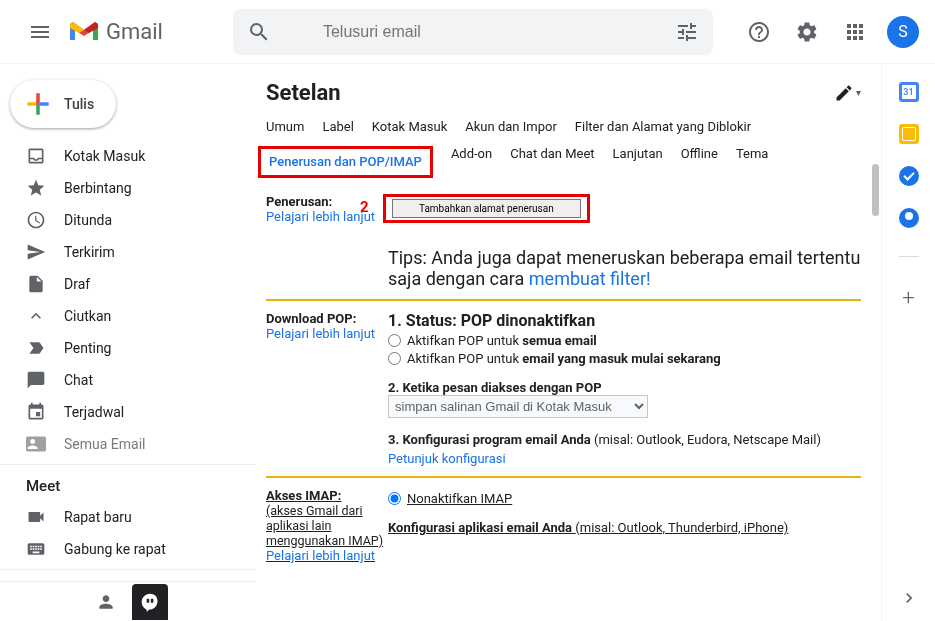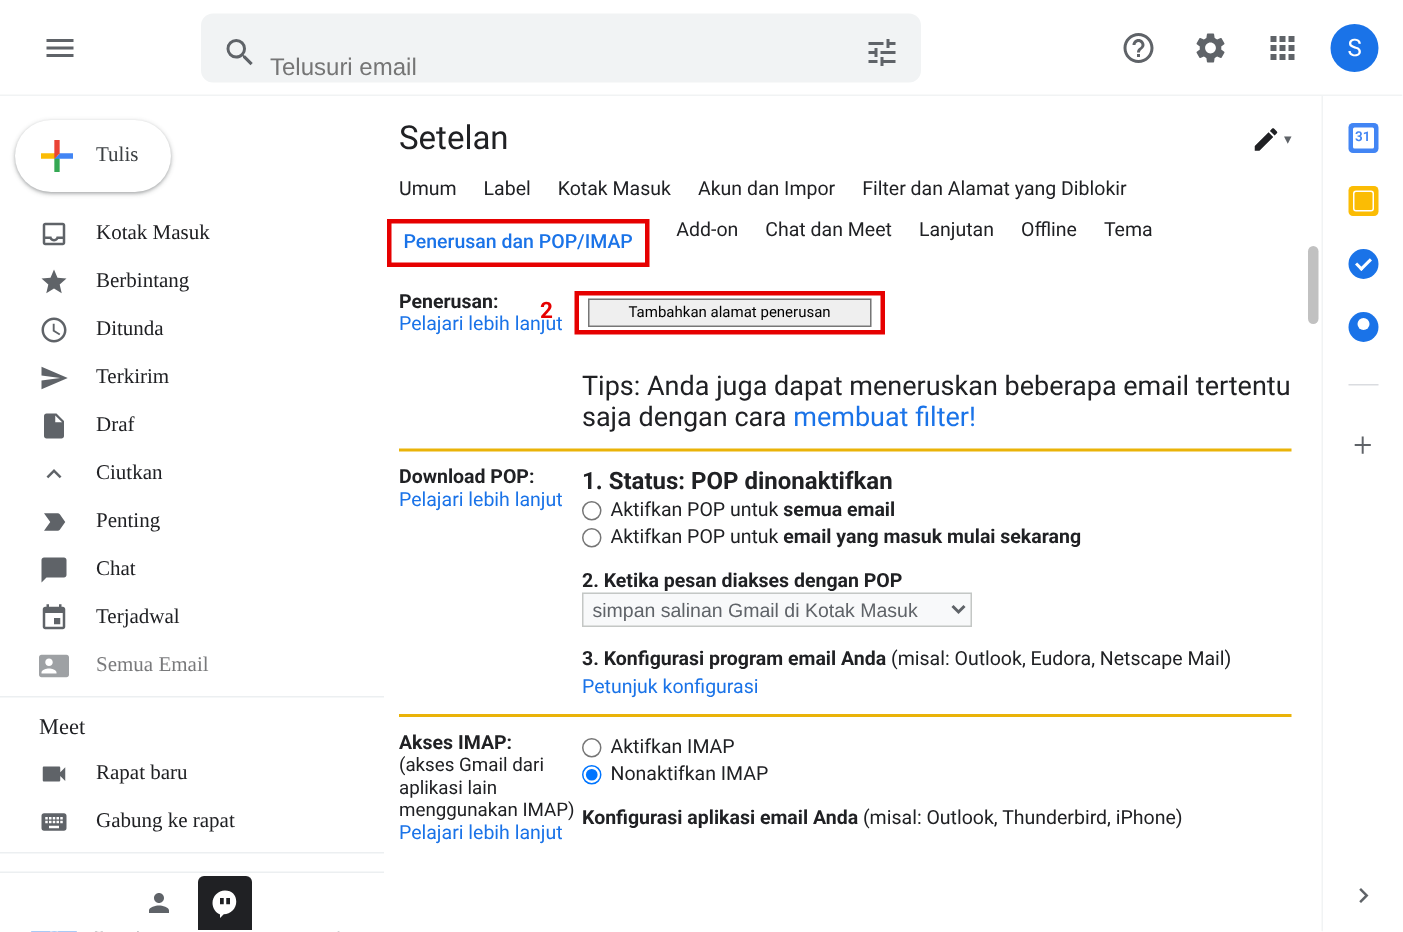--- a/index.html
+++ b/index.html
@@ -5,36 +5,36 @@
   * { box-sizing: border-box; margin: 0; padding: 0; }
   body { font-family: 'Google Sans', Roboto, Arial, sans-serif; font-size: 14px; color: #202124; width: 935px; height: 621px; overflow: hidden; position: relative; background: #fff; }
   
   
   .header { display: flex; align-items: center; height: 64px; padding: 0 16px; border-bottom: 1px solid #f1f3f4; }
   .menu-btn { width: 48px; height: 48px; display: flex; align-items: center; justify-content: center; cursor: pointer; border-radius: 50%; }
   .menu-btn svg { width: 24px; height: 24px; fill: #5f6368; }
   .logo { display: flex; align-items: center; margin-left: 4px; }
   .logo-m { width: 32px; height: 24px; }
   .logo-text { font-size: 22px; color: #5f6368; margin-left: 6px; font-weight: 400; }
-  .search { flex: 1; max-width: 480px; margin-left: 70px; height: 46px; background: #f1f3f4; border-radius: 8px; display: flex; align-items: flex-end; padding: 0 6px; }
+  .search { flex: 1; max-width: 480px; margin-left: 70px; height: 46px; background: #f1f3f4; border-radius: 8px; display: flex; align-items: center; padding: 0 6px; gap: 44px; }
   .search-icon { width: 40px; height: 40px; display: flex; align-items: center; justify-content: center; }
   .search-icon svg { width: 24px; height: 24px; fill: #5f6368; }
   .search-input { flex: 1; border: none; background: transparent; font-size: 16px; color: #5f6368; outline: none; }
   .search-tune { width: 40px; height: 40px; display: flex; align-items: center; justify-content: center; cursor: pointer; }
   .search-tune svg { width: 24px; height: 24px; fill: #5f6368; }
   .header-right { margin-left: auto; display: flex; align-items: center; gap: 8px; }
   .hicon { width: 40px; height: 40px; display: flex; align-items: center; justify-content: center; cursor: pointer; border-radius: 50%; }
   .hicon svg { width: 24px; height: 24px; fill: #5f6368; }
   .avatar { width: 32px; height: 32px; border-radius: 50%; background: #1a73e8; color: #fff; display: flex; align-items: center; justify-content: center; font-size: 16px; margin-left: 4px; }
   
   
   .body { display: flex; height: calc(621px - 64px); }
   
   
-  .sidebar { width: 256px; padding-top: 8px; font-family: Liberation Serif, serif; }
+  .sidebar { width: 256px; padding-top: 8px; }
   .compose { display: inline-flex; align-items: center; margin: 8px 0 12px 10px; padding: 0 22px 0 12px; height: 48px; border-radius: 24px; box-shadow: 0 1px 2px rgba(60,64,67,.3), 0 1px 3px 1px rgba(60,64,67,.15); cursor: pointer; }
   .compose-plus { width: 32px; height: 32px; margin-right: 10px; }
   .compose-label { font-size: 14px; color: #3c4043; font-weight: 500; }
   .nav-item { display: flex; align-items: center; height: 32px; padding-left: 26px; cursor: pointer; border-radius: 0 16px 16px 0; color: #202124; }
   .nav-icon { width: 20px; height: 20px; margin-right: 18px; display: flex; align-items: center; justify-content: center; }
   .nav-icon svg { width: 20px; height: 20px; fill: #5f6368; }
   .nav-label { font-size: 14px; }
   .section-title { padding: 12px 0 6px 26px; font-size: 15px; color: #202124; font-weight: 500; border-top: 1px solid #eceff1; margin-top: 4px; }
   .hangout-row { display: flex; align-items: center; padding: 6px 24px 4px 20px; }
   .presence { position: relative; width: 32px; height: 32px; }
@@ -44,33 +44,33 @@
   .hangout-add { margin-left: auto; font-size: 22px; color: #5f6368; cursor: pointer; font-weight: 300; }
   .bottom-tabs { position: absolute; bottom: 0; left: 0; width: 256px; height: 40px; border-top: 1px solid #eceff1; display: flex; align-items: center; justify-content: center; gap: 8px; background: #fff; }
   .btab { width: 36px; height: 36px; display: flex; align-items: center; justify-content: center; cursor: pointer; }
   .btab.active { background: #202124; border-radius: 4px 4px 0 0; }
   .btab svg { width: 20px; height: 20px; fill: #5f6368; }
   .btab.active svg { fill: #fff; }
   
   
   .main { flex: 1; padding: 16px 20px 0 10px; overflow-y: auto; position: relative; }
   .settings-head { display: flex; align-items: center; margin-bottom: 14px; }
-  .settings-title { font-size: 22px; color: #202124; font-weight: 400; }
+  .settings-title { font-size: 22px; color: #202124; font-weight: 700; }
   .pencil { margin-left: auto; display: flex; align-items: center; gap: 2px; color: #5f6368; }
   .pencil svg { width: 20px; height: 20px; fill: #202124; }
   .pencil-caret { font-size: 10px; color: #5f6368; }
   .tabs { display: flex; flex-wrap: wrap; gap: 16px 18px; margin-bottom: 12px; }
   .tab { font-size: 13px; color: #202124; cursor: pointer; white-space: nowrap; }
   .tab.active { color: #1a73e8; font-weight: 500; }
   .hl-box1 { border: 3.5px solid #e60000; padding: 4px 8px 6px 8px; margin-left: -8px; display: inline-block; position: relative; text-align: right; }
   .hl-num { position: absolute; color: #e60000; font-weight: 700; font-size: 15px; }
   .hl-box2 { border: 3.5px solid #e60000; padding: 2px 6px; display: inline-block; position: relative; margin-left: -5px; }
   
   .section { display: flex; padding: 10px 0; border-bottom: 2px solid #eab308; }
-  .section:last-child { border-bottom: none; }
+  .section:last-child { border-bottom: none; text-decoration: underline; }
   .sec-left { width: 122px; flex-shrink: 0; font-size: 13px; }
   .sec-left .bold { font-weight: 700; }
   .sec-left .link { color: #1a73e8; text-decoration: none; font-size: 13px; text-align: right; }
   .sec-left .sub { font-size: 12.5px; color: #202124; }
   .sec-right { flex: 1; font-size: 13px; }
   .btn { border: 1px solid #767676; background: #efefef; padding: 3px 26px; font-size: 10px; cursor: pointer; font-family: inherit; }
   .tip { margin-top: 24px; font-size: 18px; }
   .tip a { color: #1a73e8; text-decoration: none; }
   .radio-row { display: flex; align-items: center; gap: 6px; font-size: 13px; margin: 3px 0; }
   .radio-row input { margin: 0; }
@@ -101,20 +101,30 @@
 </style>
 </head>
 <body>
 
 <div class="header">
   <div class="menu-btn">
     <svg viewBox="0 0 24 24">
         <path d="M3 18h18v-2H3v2zm0-5h18v-2H3v2zm0-7v2h18V6H3z"></path>
       </svg>
   </div>
+  <div class="logo">
+    <svg class="logo-m" viewBox="0 0 32 24">
+        <path fill="#EA4335" d="M2 4v16h5V10l9 6 9-6v10h5V4l-3-2-11 8L5 2z"></path>
+        <path fill="#4285F4" d="M2 20V8l5 3v9z"></path>
+        <path fill="#34A853" d="M25 20V11l5-3v12z"></path>
+        <path fill="#FBBC04" d="M2 8V4l3-2 11 8-5 3z"></path>
+        <path fill="#C5221F" d="M30 8V4l-3-2-11 8 5 3z"></path>
+      </svg>
+    <span class="logo-text">Gmail</span>
+  </div>
   <div class="search">
     <div class="search-icon">
         <svg viewBox="0 0 24 24">
           <path d="M15.5 14h-.79l-.28-.27A6.471 6.471 0 0016 9.5 6.5 6.5 0 109.5 16c1.61 0 3.09-.59 4.23-1.57l.27.28v.79l5 4.99L20.49 19l-4.99-5zm-6 0C7.01 14 5 11.99 5 9.5S7.01 5 9.5 5 14 7.01 14 9.5 11.99 14 9.5 14z"></path>
         </svg>
       </div>
     <input class="search-input" placeholder="Telusuri email" style="">
     <div class="search-tune">
         <svg viewBox="0 0 24 24">
           <path d="M3 17v2h6v-2H3zM3 5v2h10V5H3zm10 16v-2h8v-2h-8v-2h-2v6h2zM7 9v2H3v2h4v2h2V9H7zm14 4v-2H11v2h10zm-6-4h2V7h4V5h-4V3h-2v6z"></path>
@@ -343,24 +353,20 @@
     </div>
 
     <div class="section">
       <div class="sec-left">
         <span class="bold">Akses IMAP:</span><br>
         <span class="sub">(akses Gmail dari aplikasi lain menggunakan IMAP)</span><br>
         <a href="#" class="link">Pelajari lebih lanjut</a>
       </div>
       <div class="sec-right">
         <label class="radio-row">
-            <input type="radio" name="imap" style="">
-            <span>Aktifkan IMAP</span>
-          </label>
-        <label class="radio-row">
             <input type="radio" name="imap" checked="" style="">
             <span>Nonaktifkan IMAP</span>
           </label>
         <div style="margin-top:14px"><span class="bold">Konfigurasi aplikasi email Anda </span><span>(misal: Outlook, Thunderbird, iPhone)</span></div>
       </div>
     </div>
   </div>
 
   <div class="rightpanel">
     <div class="ricon cal"></div>

